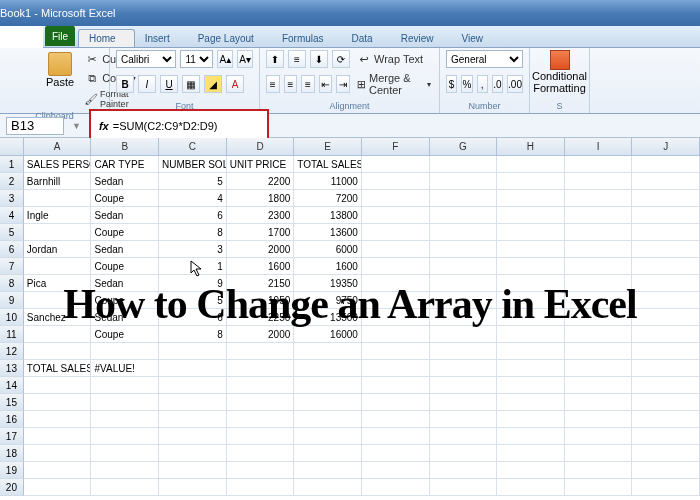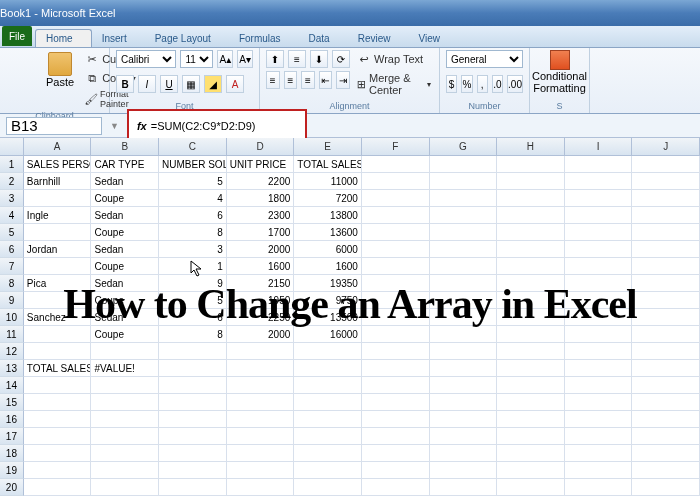--- a/index.html
+++ b/index.html
@@ -1,33 +1,33 @@
 <!DOCTYPE html>
 <html><head>
 <meta charset="utf-8">
 <style>
 * { margin: 0; padding: 0; box-sizing: border-box; font-family: 'Segoe UI', Tahoma, sans-serif; font-size: 11px; }
 body { background: #fff; width: 700px; height: 500px; overflow: hidden; position: relative; }
 .titlebar { height: 26px; background: linear-gradient(#7ba7d4, #4a7cb8 50%, #3a6ca8); color: #fff; display: flex; align-items: center; justify-content: flex-start; font-size: 11px; }
-.tabs { height: 22px; background: linear-gradient(#e3eef9, #c8dbed); display: flex; align-items: flex-end; padding-left: 35px; position: relative; border-bottom: 1px solid #8ba5c5; }
+.tabs { height: 22px; background: linear-gradient(#e3eef9, #c8dbed); display: flex; align-items: flex-end; padding-left: 35px; position: relative; border-bottom: 1px solid #8ba5c5; margin-left: 43px; }
 .file-tab { position: absolute; left: 2px; top: 0; width: 30px; height: 20px; background: #1a6b1a; color: #fff; display: flex; align-items: center; justify-content: center; font-size: 10px; border-radius: 2px 2px 0 0; }
 .tab { padding: 3px 18px 3px 10px; color: #2a5a8a; font-size: 10px; cursor: pointer; }
 .tab.active { background: #f0f0f0; border: 1px solid #8ba5c5; border-bottom: none; border-radius: 3px 3px 0 0; }
 .ribbon { height: 66px; background: linear-gradient(#f5f8fc, #e8eff8); border-bottom: 1px solid #8ba5c5; display: flex; }
 .rgroup { border-right: 1px solid #c0d0e0; padding: 2px 6px; display: flex; flex-direction: column; justify-content: space-between; }
 .rgroup-title { text-align: center; font-size: 9px; color: #5a7ca0; padding-top: 1px; }
-.rrow { display: flex; gap: 4px; }
+.rrow { display: flex; align-items: center; gap: 4px; }
 .ritem { display: flex; align-items: center; gap: 2px; font-size: 10px; color: #333; padding: 1px 2px; cursor: pointer; }
 .icon-box { width: 16px; height: 16px; display: inline-flex; align-items: center; justify-content: center; }
 .paste-big { display: flex; flex-direction: column; align-items: center; padding: 2px 4px; margin-left: 36px; }
 .paste-icon { width: 24px; height: 24px; background: linear-gradient(#f0c470, #e0a840); border: 1px solid #c08830; border-radius: 2px; }
 select, input.rsmall { font-size: 10px; height: 18px; border: 1px solid #a0b8d0; background: #fff; }
 .btn-sq { width: 18px; height: 18px; border: 1px solid #c0d0e0; background: linear-gradient(#fff,#e8eff8); display: inline-flex; align-items: center; justify-content: center; font-size: 10px; cursor: pointer; }
 .formula-bar { height: 24px; display: flex; align-items: center; border-bottom: 1px solid #b0c0d8; background: #eef4fa; padding: 2px 6px; gap: 8px; }
-.name-box { width: 96px; height: 18px; border: 1px solid #a0b8d0; background: #fff; padding-left: 4px; display: flex; align-items: center; font-size: 15px; }
+.name-box { width: 58px; height: 18px; border: 1px solid #a0b8d0; background: #fff; padding-left: 4px; display: flex; align-items: center; font-size: 13px; }
 .fx-wrap { display: flex; align-items: center; border: 2px solid #c02020; padding: 1px 4px; background: #fff; flex: 0 0 auto; }
 .fx-label { font-style: italic; font-weight: bold; padding: 8px 4px; font-size: 11px; }
 .formula-input { border: none; outline: none; width: 150px; font-size: 11px; }
 .grid { position: relative; }
 .colheaders { display: flex; height: 18px; border-bottom: 1px solid #b0c0d8; }
 .rowhead-corner { width: 24px; background: linear-gradient(#f0f4f8,#d8e4f0); border-right: 1px solid #b0c0d8; }
 .colhead { width: 68px; text-align: center; background: linear-gradient(#f0f4f8,#d8e4f0); border-right: 1px solid #b0c0d8; font-size: 10px; color: #333; line-height: 18px; }
 .row { display: flex; height: 17px; }
 .rowhead { width: 24px; text-align: center; background: linear-gradient(#f0f4f8,#d8e4f0); border-right: 1px solid #b0c0d8; border-bottom: 1px solid #d0dce8; font-size: 10px; line-height: 17px; }
 .cell { width: 68px; border-right: 1px solid #d8e0ec; border-bottom: 1px solid #d8e0ec; padding: 0 3px; font-size: 10px; line-height: 17px; overflow: hidden; white-space: nowrap; }

